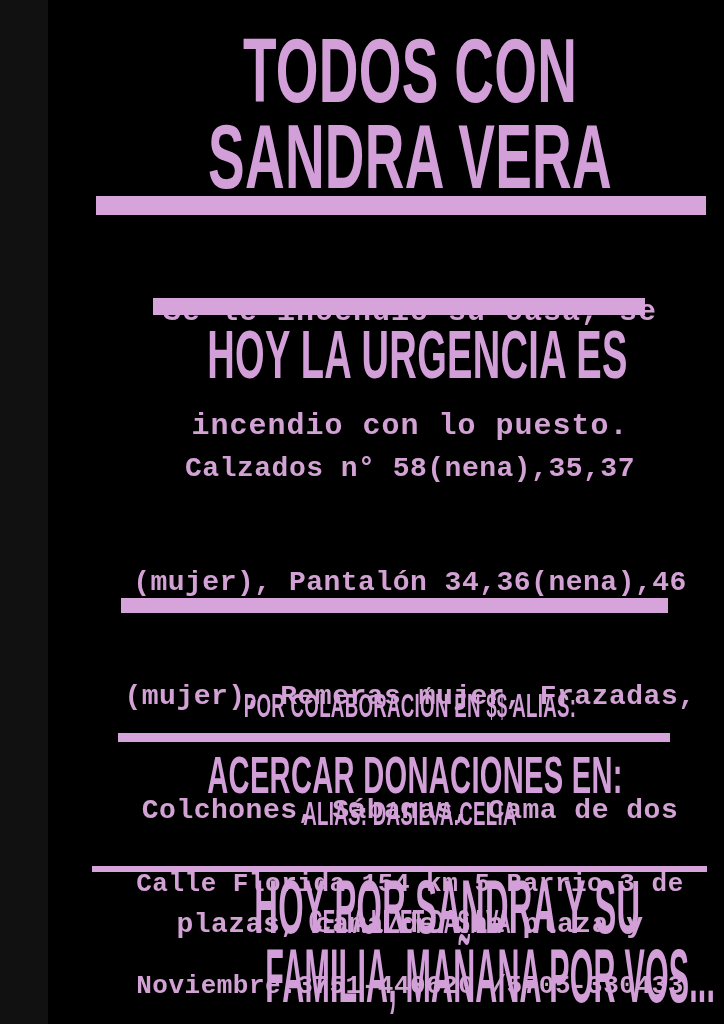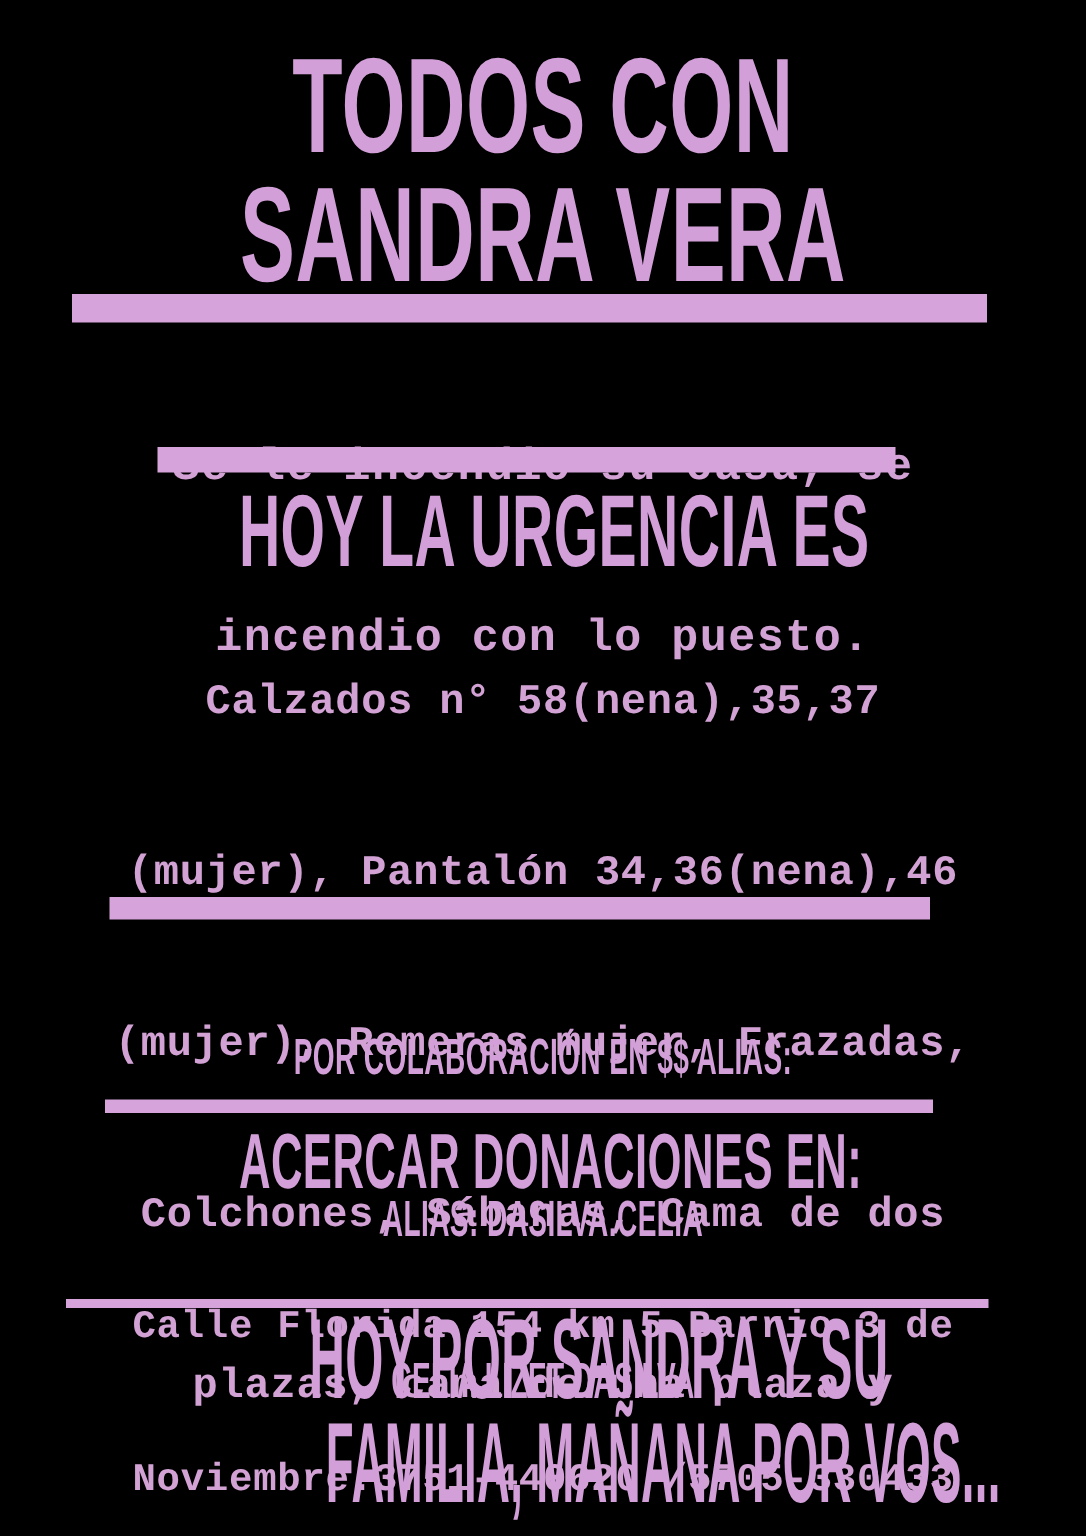--- a/index.html
+++ b/index.html
@@ -12,20 +12,21 @@
   html, body { background: #111; }
   body { display: flex; justify-content: center; }
 
   .poster {
     position: relative;
     width: 724px;
     height: 1024px;
     background: var(--background);
     overflow: hidden;
     font-family: "Liberation Sans", sans-serif;
+    margin-left: 48px;
   }
 
   
   .headline {
     position: absolute;
     left: 0;
     width: 724px;
     text-align: center;
     color: var(--accent-heading);
     font-weight: bold;

